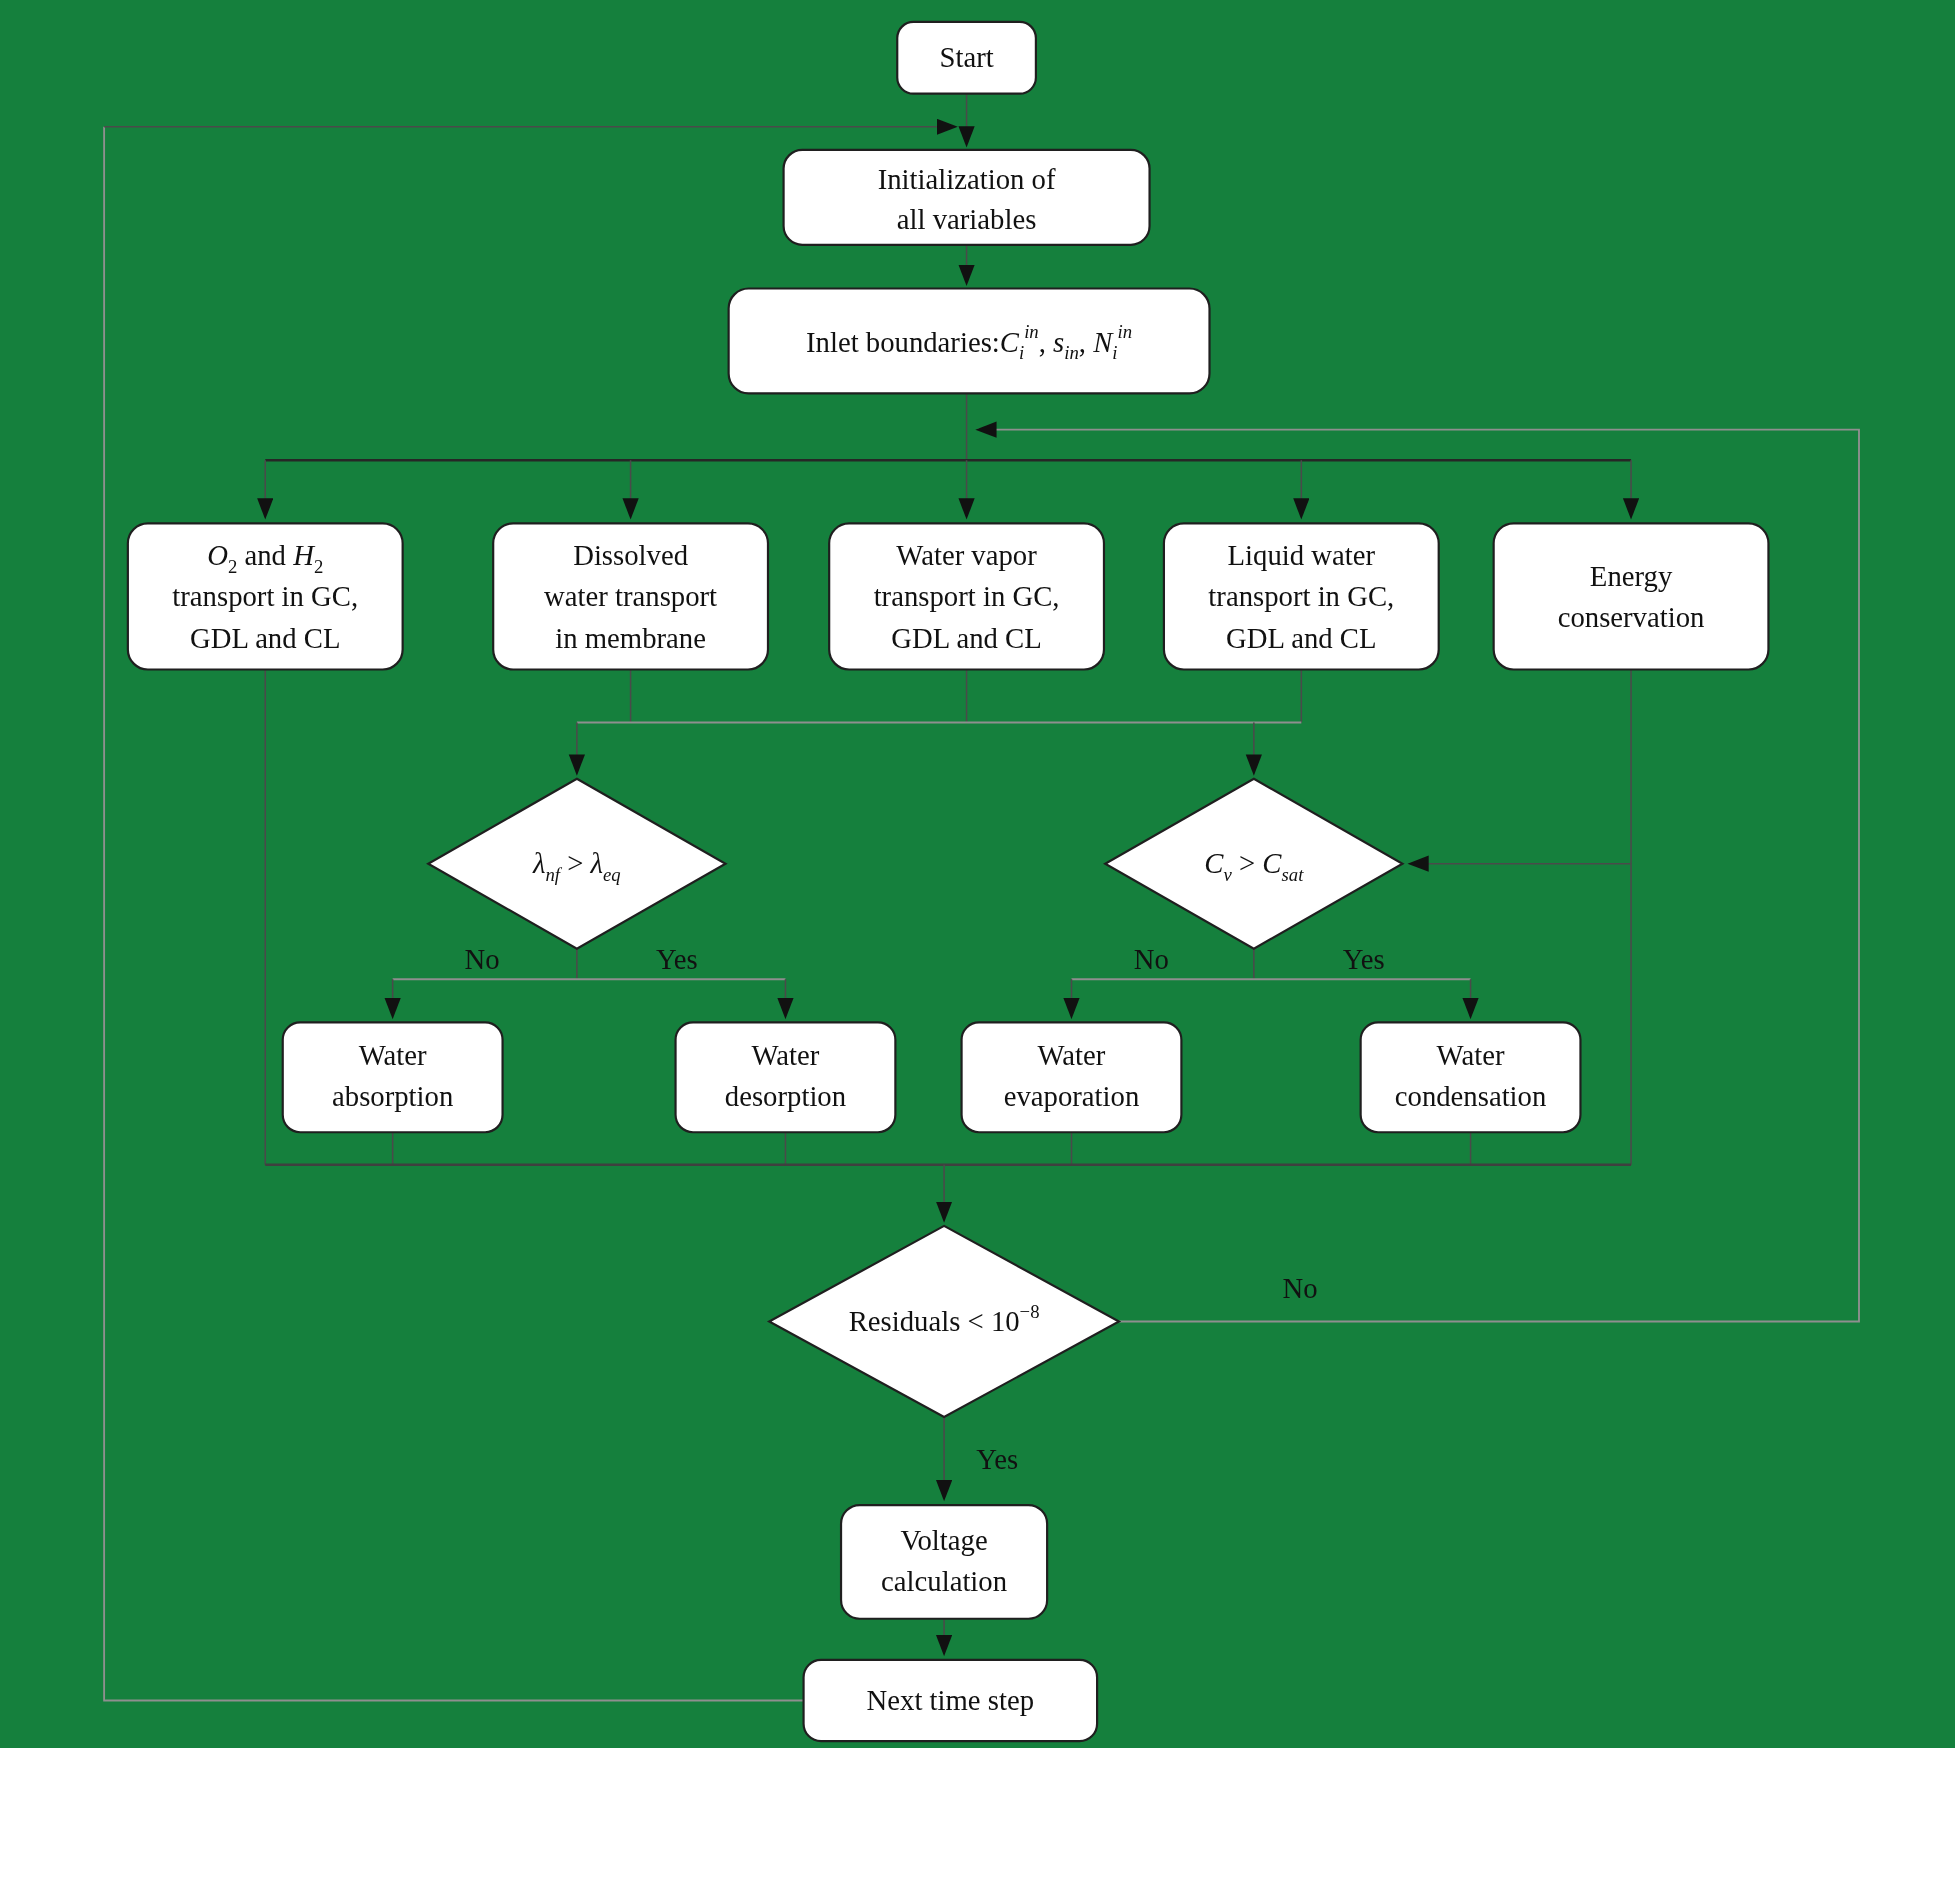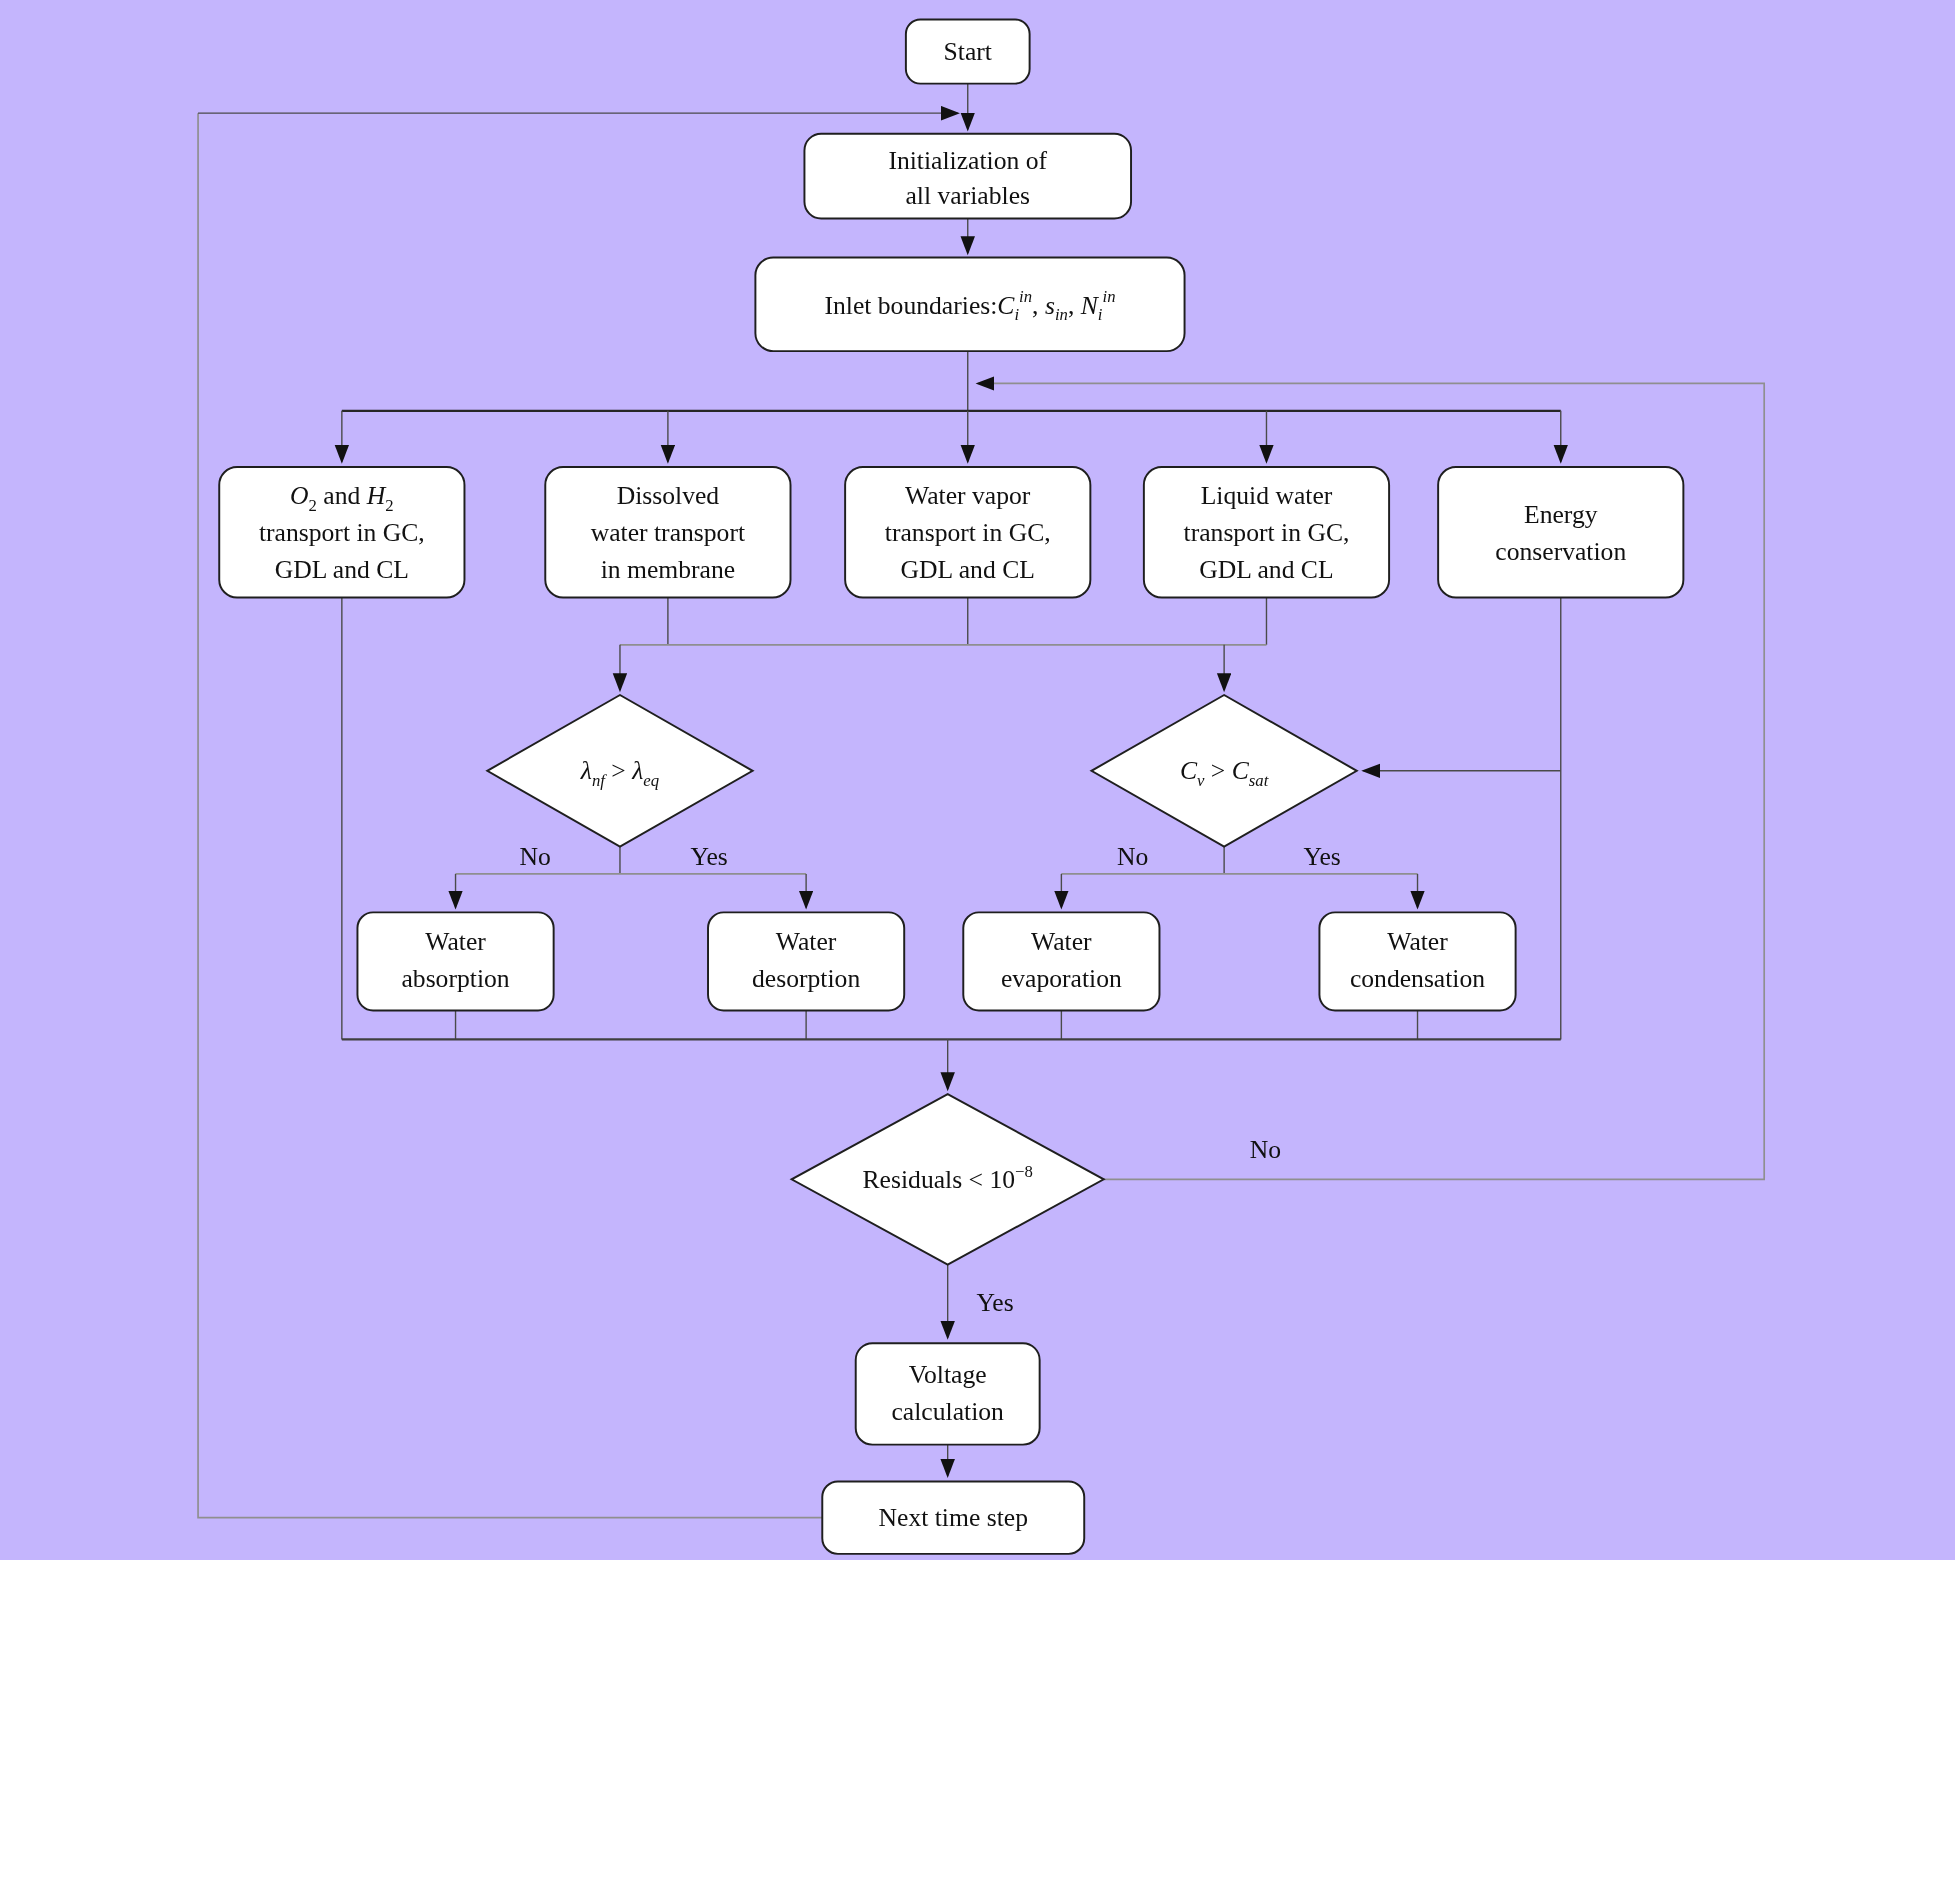--- a/index.html
+++ b/index.html
@@ -1,16 +1,16 @@
 <!DOCTYPE html>
 <html style="font-size:10.8px"><head>
 <meta charset="utf-8">
 <style>
   html,body { margin:0; padding:0; background:#ffffff; }
-  .stage { width:1955px; height:1560px; background:#c4b5fd; position:relative;text-decoration:underline; }
+  .stage { width:1955px; height:1748px; background:#15803d; position:relative;text-decoration:underline; }
   svg { display:block; width:100%; height:100%; }
   .shape { fill:#ffffff; stroke:#1f1f1f; stroke-width:3.5; }
   .edge   { fill:none; stroke:#4a4a4a; stroke-width:2.5; }
   .edge-dark { fill:none; stroke:#262626; stroke-width:4; }
   .edge-gray { fill:none; stroke:#8f8f8f; stroke-width:3; }
   .bar-merge { fill:none; stroke:#3f3f3f; stroke-width:4; }
   text { font-family:"Liberation Serif","DejaVu Serif",serif; font-size:46px; fill:#111111; }
   .sc { font-size:30px; }
   .it { font-style:italic; }
   .lbl { font-size:46px; }

